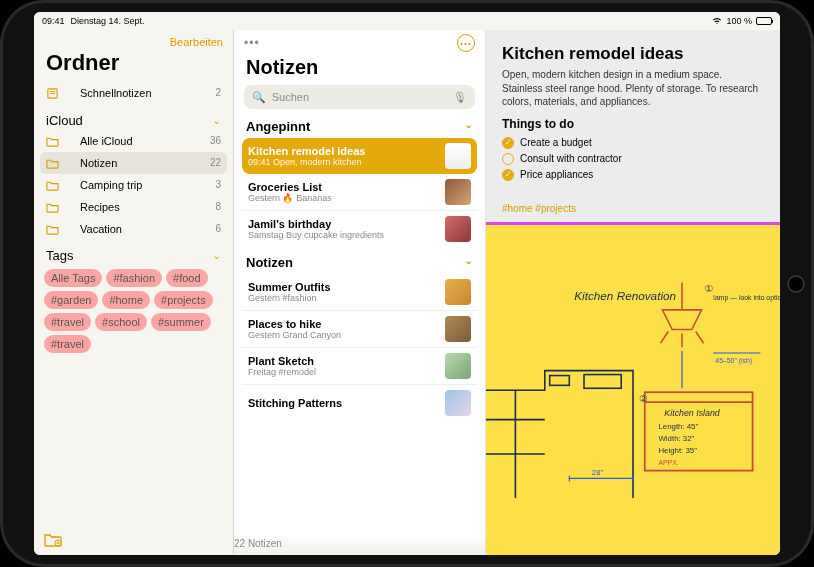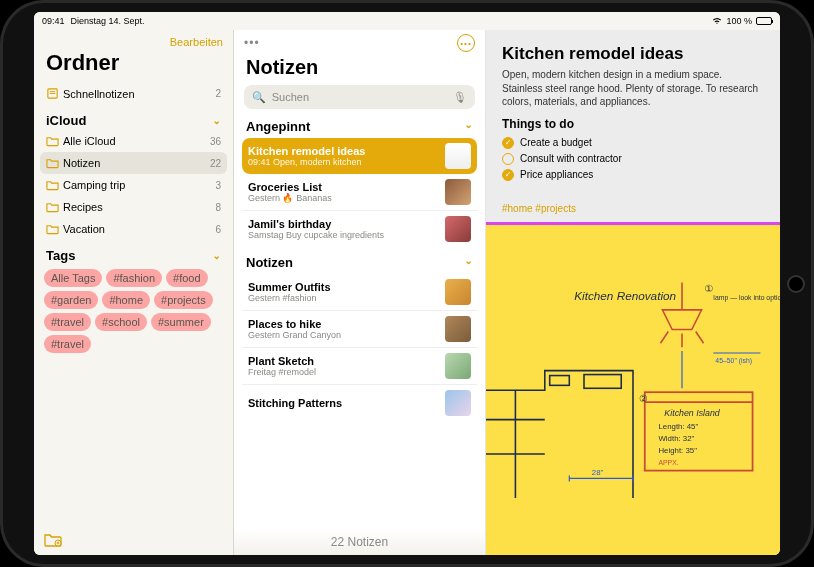--- a/index.html
+++ b/index.html
@@ -16,26 +16,26 @@
 .wifi-icon{width:10px;height:8px}
 
 .panes{flex:1;display:flex;overflow:hidden}
 .col-folders{width:200px;background:#f6f5ef;display:flex;flex-direction:column;position:relative;border-right:1px solid #d8d6ce}
 .col-notes{width:252px;background:#fff;display:flex;flex-direction:column;border-right:1px solid #e5e5e5;position:relative}
 .col-detail{flex:1;background:#ececec;display:flex;flex-direction:column;overflow:hidden}
 
 .edit-row{display:flex;justify-content:flex-end;padding:6px 10px 2px}
 .edit-link{color:#d6a100;font-size:11px}
 .h1{font-size:22px;font-weight:700;padding:0 12px 6px}
-.folder-row{display:flex;align-items:center;padding:5px 12px;font-size:11px;gap:4px}
+.folder-row{display:flex;padding:5px 12px;font-size:11px;gap:21px}
 .folder-row.sel{background:#e6e4da;border-radius:6px;margin:0 6px;padding:5px 6px}
 .folder-icon{color:#d6a100;width:13px;flex-shrink:0}
 .folder-name{flex:1}
 .folder-count{color:#8a8a84;font-size:10px}
-.section-head{display:flex;align-items:center;justify-content:space-between;padding:8px 12px 2px;font-size:13px;font-weight:700}
+.section-head{display:flex;align-items:center;justify-content:space-between;padding:8px 12px 2px;font-size:13px;font-weight:400}
 .chev{color:#d6a100;font-size:10px}
 .tags-wrap{padding:4px 10px;display:flex;flex-wrap:wrap;gap:4px}
 .tag-chip{background:#fca5a5;border-radius:10px;padding:3px 7px;font-size:11px;color:#58574f}
 .new-folder{position:absolute;bottom:8px;left:10px;color:#d6a100}
 
 .notes-top{display:flex;justify-content:space-between;align-items:center;padding:4px 10px 0}
 .dots{color:#888;font-size:12px;letter-spacing:1px}
 .circle-dots{width:18px;height:18px;border:1.5px solid #d6a100;border-radius:50%;display:flex;align-items:center;justify-content:center;color:#d6a100;font-size:8px;letter-spacing:1px}
 .notes-h1{font-size:20px;font-weight:700;padding:4px 12px 6px}
 .search-bar{margin:0 10px 8px;background:#ecebe4;border-radius:8px;height:24px;display:flex;align-items:center;padding:0 8px;gap:6px;color:#8a8a84;font-size:11px}
@@ -44,21 +44,21 @@
 .section-label{display:flex;justify-content:space-between;padding:2px 12px;font-size:13px;font-weight:600}
 .note-list{padding:2px 8px}
 .note-item{display:flex;align-items:center;padding:5px 6px;border-bottom:1px solid #eee;gap:8px}
 .note-item:last-child{border-bottom:none}
 .note-item.active{background:#e4aa0c;border-radius:8px;border-bottom:none;color:#fff}
 .note-text{flex:1;min-width:0}
 .note-title{font-size:11px;font-weight:600;white-space:nowrap;overflow:hidden;text-overflow:ellipsis}
 .note-sub{font-size:9px;color:#8a8a84;white-space:nowrap;overflow:hidden;text-overflow:ellipsis}
 .note-item.active .note-sub{color:#fff8e4}
 .thumb{width:26px;height:26px;border-radius:4px;flex-shrink:0;background:#ddd}
-.notes-footer{margin-top:auto;text-align:center;font-size:12px;color:#8a8a84;padding:6px 0;background:linear-gradient(#ffffff, #f2f1ea)}
+.notes-footer{margin-top:auto;font-size:10px;color:#8a8a84;padding:6px 0;background:linear-gradient(#ffffff, #f2f1ea)}
 
 .detail-pad{padding:14px 16px 8px;background:#ececec}
 .detail-h{font-size:17px;font-weight:700;margin-bottom:4px}
 .detail-body{font-size:10px;line-height:1.35;color:#333;margin-bottom:8px}
 .things-h{font-size:12px;font-weight:700;margin-bottom:4px}
 .todo-row{display:flex;align-items:center;gap:6px;font-size:10px;padding:2px 0}
 .check{width:12px;height:12px;border-radius:50%;border:1.5px solid #e4aa0c;display:flex;align-items:center;justify-content:center;color:#fff;font-size:8px;flex-shrink:0}
 .check.done{background:#e4aa0c}
 .hashes{color:#d6a100;font-size:10px;margin-top:20px}
 .sketch{flex:1;background:#fde047;border-top:3px solid #d946ef;position:relative;overflow:hidden}

